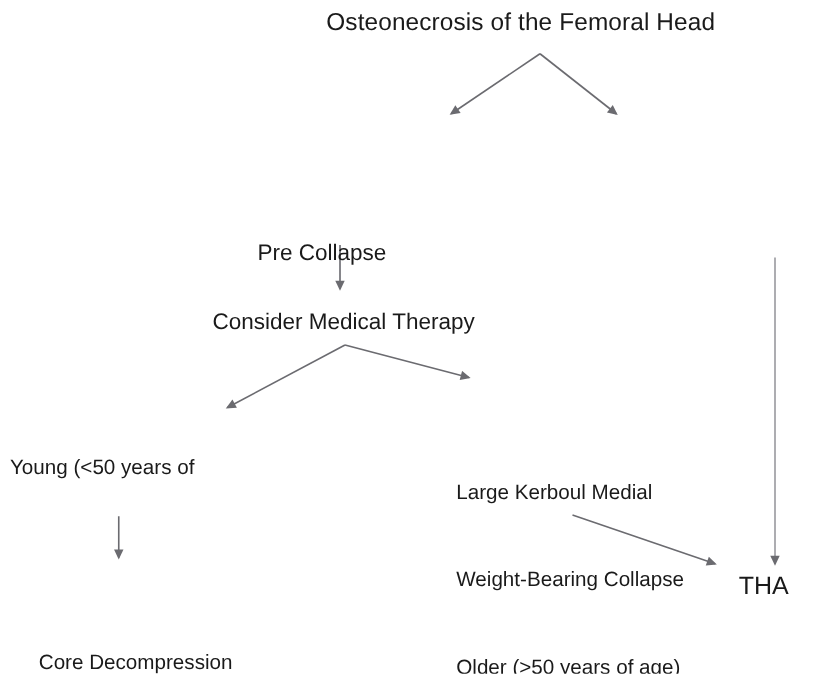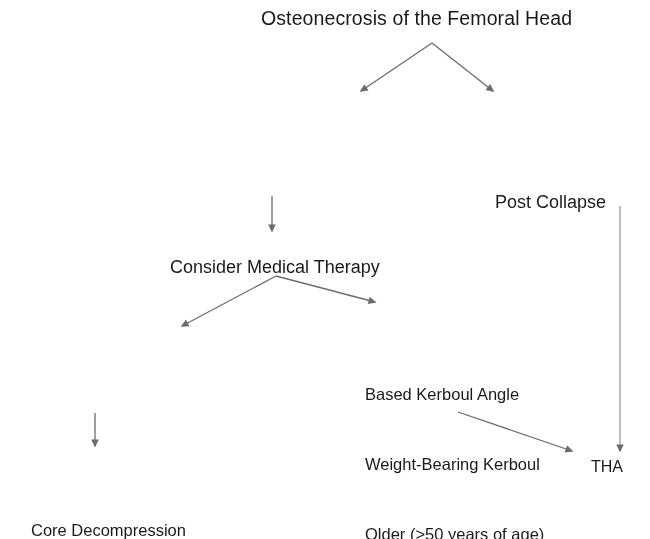--- a/index.html
+++ b/index.html
@@ -49,21 +49,21 @@
     top: 143px;
     font-size: 18px;
   }
   .node-post-collapse {
     left: 495px;
     top: 143px;
     font-size: 18px;
   }
   .node-consider-therapy {
     left: 170px;
-    top: 256px;
+    top: 246px;
     font-size: 18px;
   }
   .node-kerboul-small {
     left: 8px;
     top: 316px;
     font-size: 16.5px;
     line-height: 1.42;
   }
   .node-kerboul-large {
     left: 365px;
@@ -73,21 +73,21 @@
   }
   .node-core-decompression {
     left: 31px;
     top: 472px;
     font-size: 16.5px;
     line-height: 1.42;
   }
   .node-tha {
     left: 591px;
     top: 456px;
-    font-size: 16px;
+    font-size: 20px;
   }
 </style>
 </head>
 <body>
 
 <div id="flowchart">
 
   <svg class="arrow-layer" viewBox="0 0 650 539" width="650" height="539" xmlns="http://www.w3.org/2000/svg">
     <defs>
       <marker id="arrowhead" markerWidth="9" markerHeight="9" refX="5.4" refY="3.1" orient="auto" markerUnits="strokeWidth">
@@ -108,35 +108,36 @@
     <line x1="95" y1="413" x2="95" y2="446" stroke="#6b6b70" stroke-width="1.3" marker-end="url(#arrowhead)"></line>
 
     <line x1="458" y1="412" x2="572" y2="451" stroke="#6b6b70" stroke-width="1.3" marker-end="url(#arrowhead)"></line>
 
     <line x1="620" y1="206" x2="620" y2="451" stroke="#9b9b9f" stroke-width="1.3" marker-end="url(#arrowhead)"></line>
   </svg>
 
   <div class="node node-title">Osteonecrosis of the Femoral Head</div>
 
   <div class="node node-pre-collapse">
+    <div>Pre Collapse</div>
   </div>
 
   <div class="node node-post-collapse">
-    <div>Post Collapse</div>
   </div>
 
   <div class="node node-consider-therapy">Consider Medical Therapy</div>
 
   <div class="node node-kerboul-small">
+    <div>Young (&lt;50 years of</div>
     
   </div>
 
   <div class="node node-kerboul-large">
-    <div>Based Kerboul Angle</div>
-    <div>Weight-Bearing Kerboul</div>
+    <div>Large Kerboul Medial</div>
+    <div>Weight-Bearing Collapse</div>
     <div>Older (&gt;50 years of age)</div>
   </div>
 
   <div class="node node-core-decompression">
     <div>Core Decompression</div>
     
     
   </div>
 
   <div class="node node-tha">THA</div>

